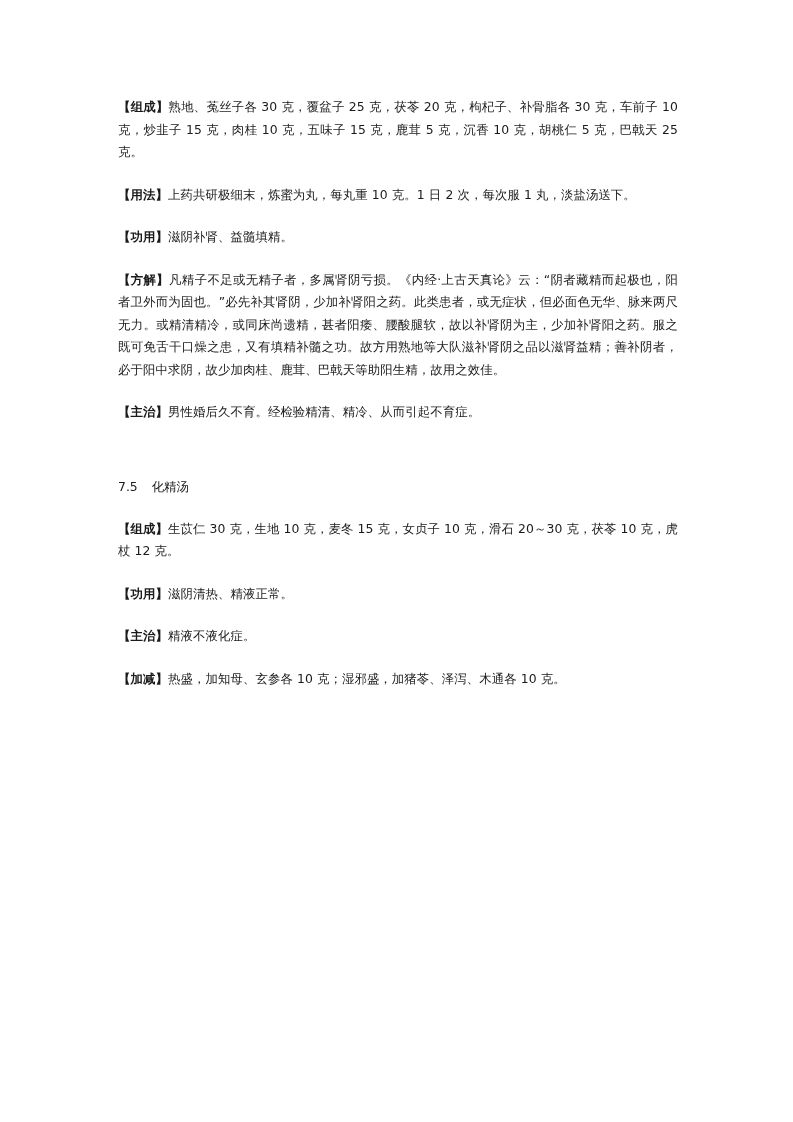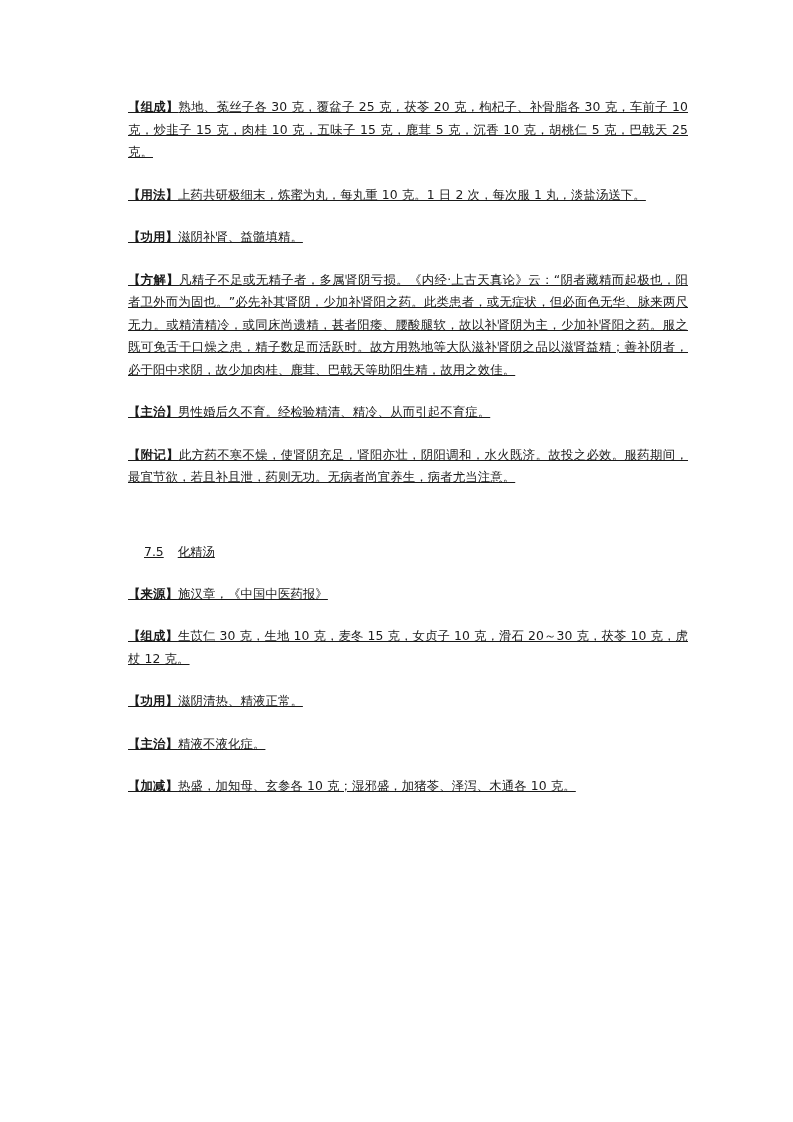--- a/index.html
+++ b/index.html
@@ -1,35 +1,33 @@
 <!DOCTYPE html>
 <html><head>
 <meta charset="utf-8">
 <style>
   html, body { margin: 0; padding: 0; background: #ffffff; }
   body { width: 793px; height: 1122px; position: relative; overflow: hidden;
          font-family: "DejaVu Sans", "Liberation Sans", sans-serif; color: #1a1a1a; }
-  .page { position: absolute; left: 128px; top: 96px; width: 560px; text-decoration: underline; }
+  .page { position: absolute; left: 118px; top: 96px; width: 560px; }
   .para { font-size: 12.4px; line-height: 22.5px; margin: 0 0 20px 0; text-align: justify;
           letter-spacing: 0.1px; }
   .label { font-weight: bold; }
   .heading { font-size: 12.4px; line-height: 22px; margin: 52px 0 20px 0; }
-  .heading .num { margin-right: 14px; margin-left: 16px; }
+  .heading .num { margin-right: 14px; }
 </style>
 </head>
 <body>
 
 <div class="page">
   <p class="para"><span class="label">【组成】</span><span>熟地、菟丝子各 30 克，覆盆子 25 克，茯苓 20 克，枸杞子、补骨脂各 30 克，车前子 10 克，炒韭子 15 克，肉桂 10 克，五味子 15 克，鹿茸 5 克，沉香 10 克，胡桃仁 5 克，巴戟天 25 克。</span></p>
   <p class="para"><span class="label">【用法】</span><span>上药共研极细末，炼蜜为丸，每丸重 10 克。1 日 2 次，每次服 1 丸，淡盐汤送下。</span></p>
   <p class="para"><span class="label">【功用】</span><span>滋阴补肾、益髓填精。</span></p>
-  <p class="para"><span class="label">【方解】</span><span>凡精子不足或无精子者，多属肾阴亏损。《内经·上古天真论》云：“阴者藏精而起极也，阳者卫外而为固也。”必先补其肾阴，少加补肾阳之药。此类患者，或无症状，但必面色无华、脉来两尺无力。或精清精冷，或同床尚遗精，甚者阳痿、腰酸腿软，故以补肾阴为主，少加补肾阳之药。服之既可免舌干口燥之患，精子数足而活跃时。故方用熟地等大队滋补肾阴之品以滋肾益精；善补阴者，必于阳中求阴，故少加肉桂、鹿茸、巴戟天等助阳生精，故用之效佳。</span></p>
+  <p class="para"><span class="label">【方解】</span><span>凡精子不足或无精子者，多属肾阴亏损。《内经·上古天真论》云：“阴者藏精而起极也，阳者卫外而为固也。”必先补其肾阴，少加补肾阳之药。此类患者，或无症状，但必面色无华、脉来两尺无力。或精清精冷，或同床尚遗精，甚者阳痿、腰酸腿软，故以补肾阴为主，少加补肾阳之药。服之既可免舌干口燥之患，又有填精补髓之功。故方用熟地等大队滋补肾阴之品以滋肾益精；善补阴者，必于阳中求阴，故少加肉桂、鹿茸、巴戟天等助阳生精，故用之效佳。</span></p>
   <p class="para"><span class="label">【主治】</span><span>男性婚后久不育。经检验精清、精冷、从而引起不育症。</span></p>
-  <p class="para"><span class="label">【附记】</span><span>此方药不寒不燥，使肾阴充足，肾阳亦壮，阴阳调和，水火既济。故投之必效。服药期间，最宜节欲，若且补且泄，药则无功。无病者尚宜养生，病者尤当注意。</span></p>
 
   <div class="heading"><span class="num">7.5</span><span>化精汤</span></div>
 
-  <p class="para"><span class="label">【来源】</span><span>施汉章，《中国中医药报》</span></p>
   <p class="para"><span class="label">【组成】</span><span>生苡仁 30 克，生地 10 克，麦冬 15 克，女贞子 10 克，滑石 20～30 克，茯苓 10 克，虎杖 12 克。</span></p>
   <p class="para"><span class="label">【功用】</span><span>滋阴清热、精液正常。</span></p>
   <p class="para"><span class="label">【主治】</span><span>精液不液化症。</span></p>
   <p class="para"><span class="label">【加减】</span><span>热盛，加知母、玄参各 10 克；湿邪盛，加猪苓、泽泻、木通各 10 克。</span></p>
 </div>
 
 </body></html>

